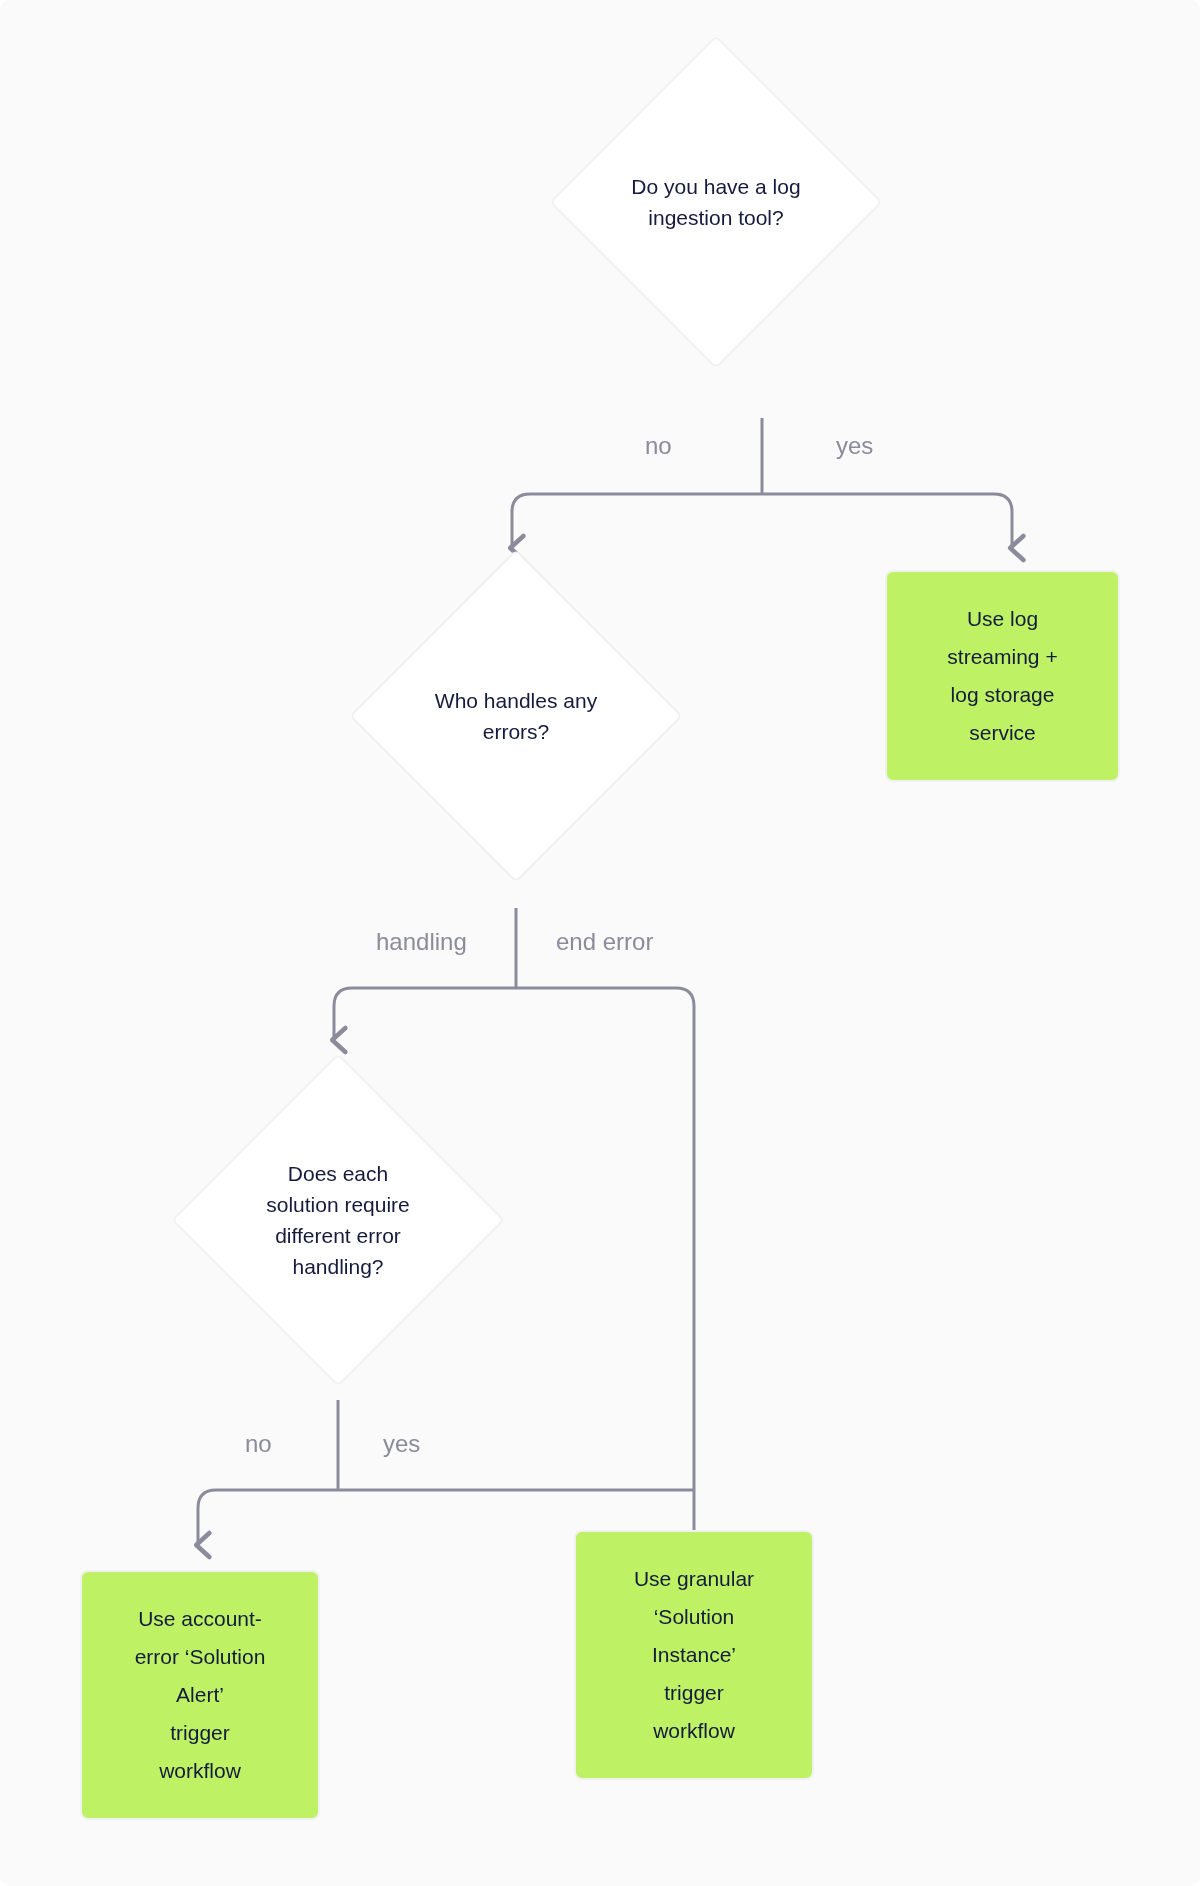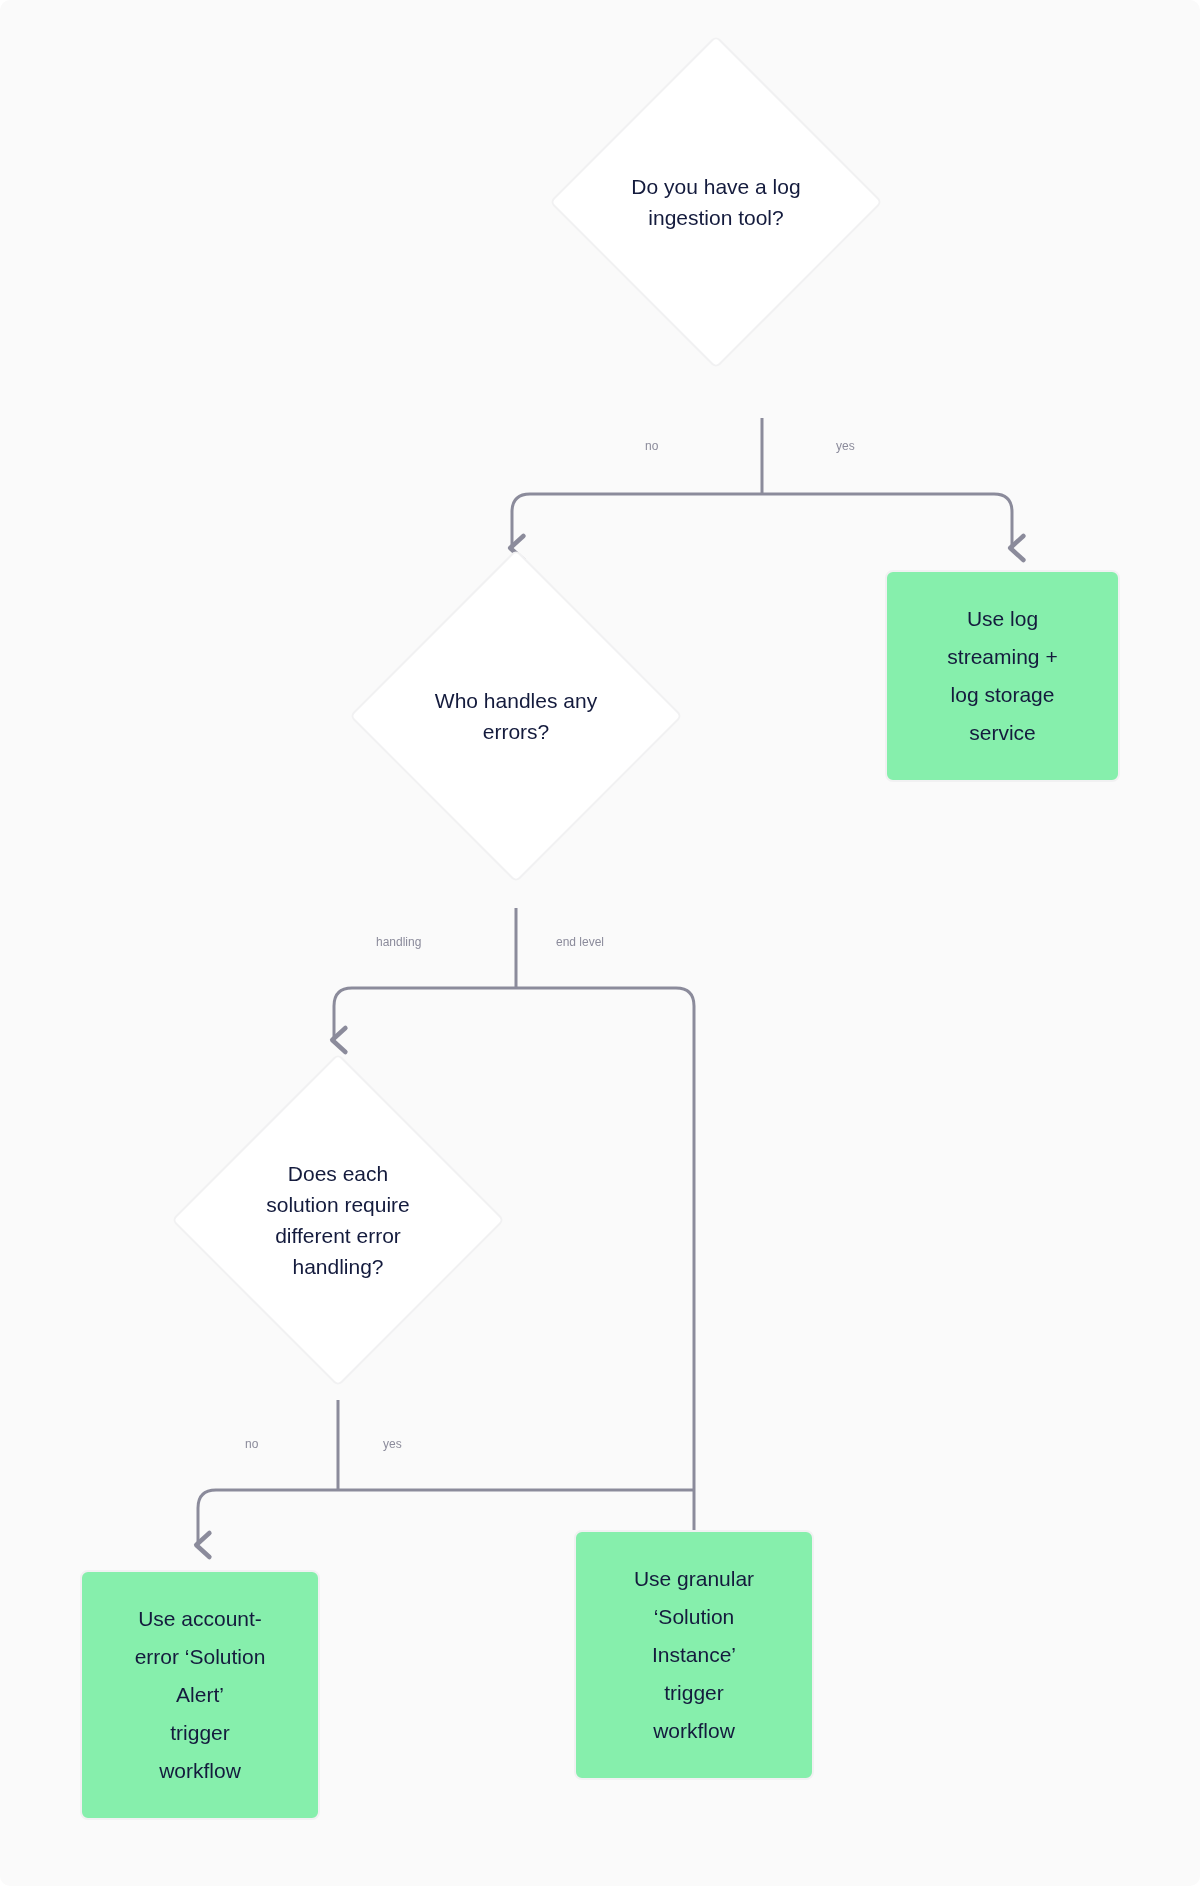--- a/index.html
+++ b/index.html
@@ -46,35 +46,35 @@
     line-height: 31px;
     white-space: pre-line;
     width: 230px;
   }
   
   .rect {
     position: absolute;
     display: flex;
     align-items: center;
     justify-content: center;
-    background: #86efac;
+    background: #bef264;
     border: 2px solid #f1f1f2;
     border-radius: 8px;
     box-sizing: border-box;
     color: #141b3d;
     font-size: 21px;
     line-height: 38px;
     text-align: center;
     white-space: pre-line;
   }
   
   .elabel {
     position: absolute;
     color: #8b8b9b;
-    font-size: 12px;
+    font-size: 24px;
     line-height: 24px;
     white-space: nowrap;
   }
 </style>
 </head>
 <body>
 
 <div id="canvas">
 
   <svg id="wires" viewBox="0 0 1200 1886">
@@ -117,21 +117,21 @@
 streaming +
 log storage
 service</div>
 
   <div class="diamond" style="left:398px; top:598px; width:236px; height:236px;">
     <span class="dtext">Who handles any
 errors?</span>
   </div>
 
   <div class="elabel" style="left:376px; top:930px;">handling</div>
-  <div class="elabel" style="left:556px; top:930px;">end level</div>
+  <div class="elabel" style="left:556px; top:930px;">end error</div>
 
   <div class="diamond" style="left:220px; top:1102px; width:236px; height:236px;">
     <span class="dtext">Does each
 solution require
 different error
 handling?</span>
   </div>
 
   <div class="elabel" style="left:245px; top:1432px;">no</div>
   <div class="elabel" style="left:383px; top:1432px;">yes</div>

